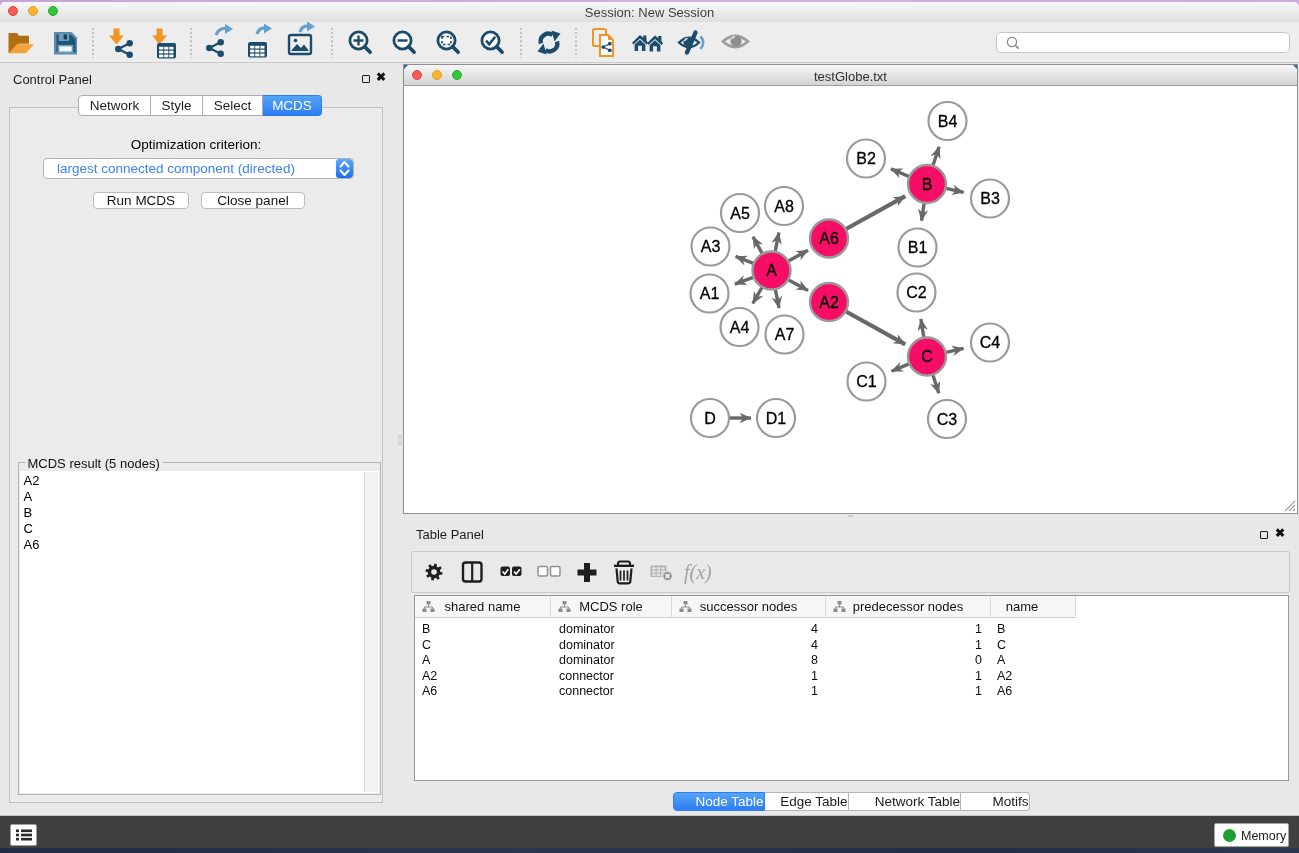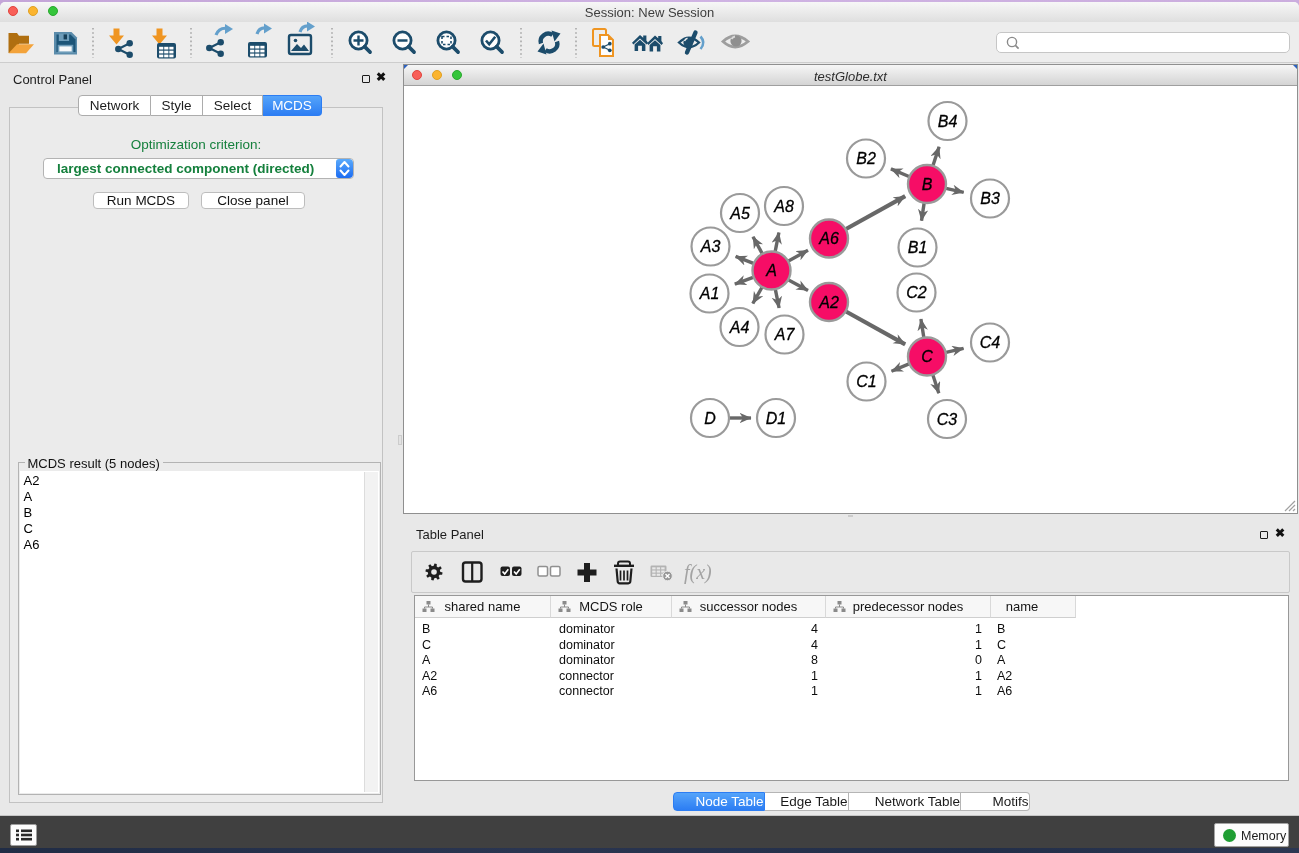--- a/index.html
+++ b/index.html
@@ -23,31 +23,31 @@
 
 #cp-title { left:13px; top:9px; font-size:13px; color:#1d1d1d; }
 .pbtn-sq { position:absolute; width:8px; height:8px; border:1.6px solid #1b1b1b; border-radius:1px; }
 .pbtn-x { position:absolute; font-size:12px; font-weight:bold; color:#111; }
 #tabs { left:78px; top:32px; height:21px; z-index:5; }
 .tab { position:absolute; top:0; height:21px; background:#fff; border:1px solid #acacac; border-left:none; color:#1c1c1c; font-size:13.5px; text-align:center; line-height:19px; }
 .tab.first { border-left:1px solid #acacac; border-radius:4px 0 0 4px; }
 .tab.last { border-radius:0 4px 4px 0; }
 .tab.sel { background:linear-gradient(#55a4fa,#2c7df3); color:#fff; border-color:#2c7df3; }
 #cp-box { left:9px; top:44px; width:374px; height:696px; background:#ebebeb; border:1px solid #c2c2c2; }
-#opt-label { left:0; top:29px; width:100%; text-align:center; font-size:13.5px; color:#15803d; }
+#opt-label { left:0; top:29px; width:100%; text-align:center; font-size:13.5px; color:#000000; }
 #dd { left:33px; top:50px; width:311px; height:21px; background:#fff; border:1px solid #b3b3b3; border-radius:4px; }
-#dd-text { left:13px; top:2px; font-size:13.5px; color:#15803d;font-weight:bold; }
+#dd-text { left:13px; top:2px; font-size:13.5px; color:#3b82f6; }
 #dd-step { right:0px; top:0px; width:17px; height:19px; border-radius:3px 4px 4px 3px; background:linear-gradient(#5aaafb,#1c6cf2); }
 .btn { position:absolute; height:17px; background:#fff; border:1px solid #bdbdbd; border-radius:4px; font-size:13.5px; color:#141414; text-align:center; line-height:15px; }
 #groupbox { left:7.5px; top:354px; width:363px; height:333px; border:1px solid #b3b3b3; }
 #gb-label { left:6px; top:-7px; background:#ebebeb; padding:0 3px; font-size:13px; color:#111; }
 #gb-list { left:1px; top:8px; width:359px; height:322px; background:#fff; font-size:13px; color:#000; line-height:16px; padding:2px 0 0 4px; }
 #gb-scroll { right:2px; top:9px; width:14px; height:320px; background:#f2f2f2; border-left:1px solid #dcdcdc; }
 
-#netwin { left:403px; top:1px; width:895px; height:450px; background:#fff; border:1px solid #8f8f8f;font-style:italic; }
+#netwin { left:403px; top:1px; width:895px; height:450px; background:#fff; border:1px solid #8f8f8f; }
 #net-titlebar { left:0; top:0; width:893px; height:21px; background:linear-gradient(#f6f6f6,#d4d4d4); border-bottom:1px solid #9f9f9f; }
 #net-title { width:100%; text-align:center; top:4px; font-size:13px; color:#2e2e2e; }
 .ntl { position:absolute; width:10px; height:10px; border-radius:50%; top:4.5px; }
 .corner-tri { position:absolute; width:0; height:0; }
 #net-canvas { left:0; top:22px; width:893px; height:426px; background:#fff; }
 
 #tablepanel { left:403px; top:455px; width:896px; height:297px; }
 #tp-title { left:13px; top:9px; font-size:13px; color:#1d1d1d; }
 #tp-toolbar { left:8px; top:33px; width:879px; height:42px; background:#e9e9e9; border:1px solid #c9c9c9; border-radius:2px; }
 #tp-table { left:11px; top:77px; width:875px; height:186px; background:#fff; border:1px solid #989898; }

